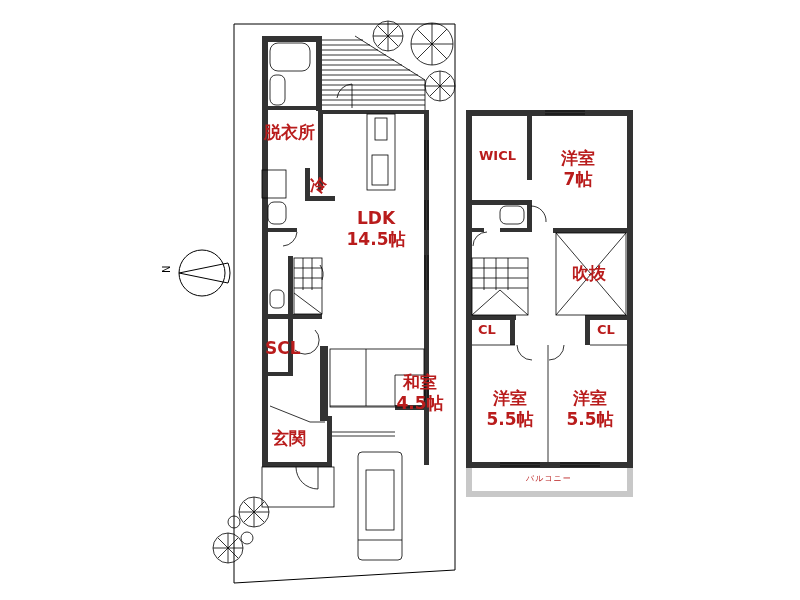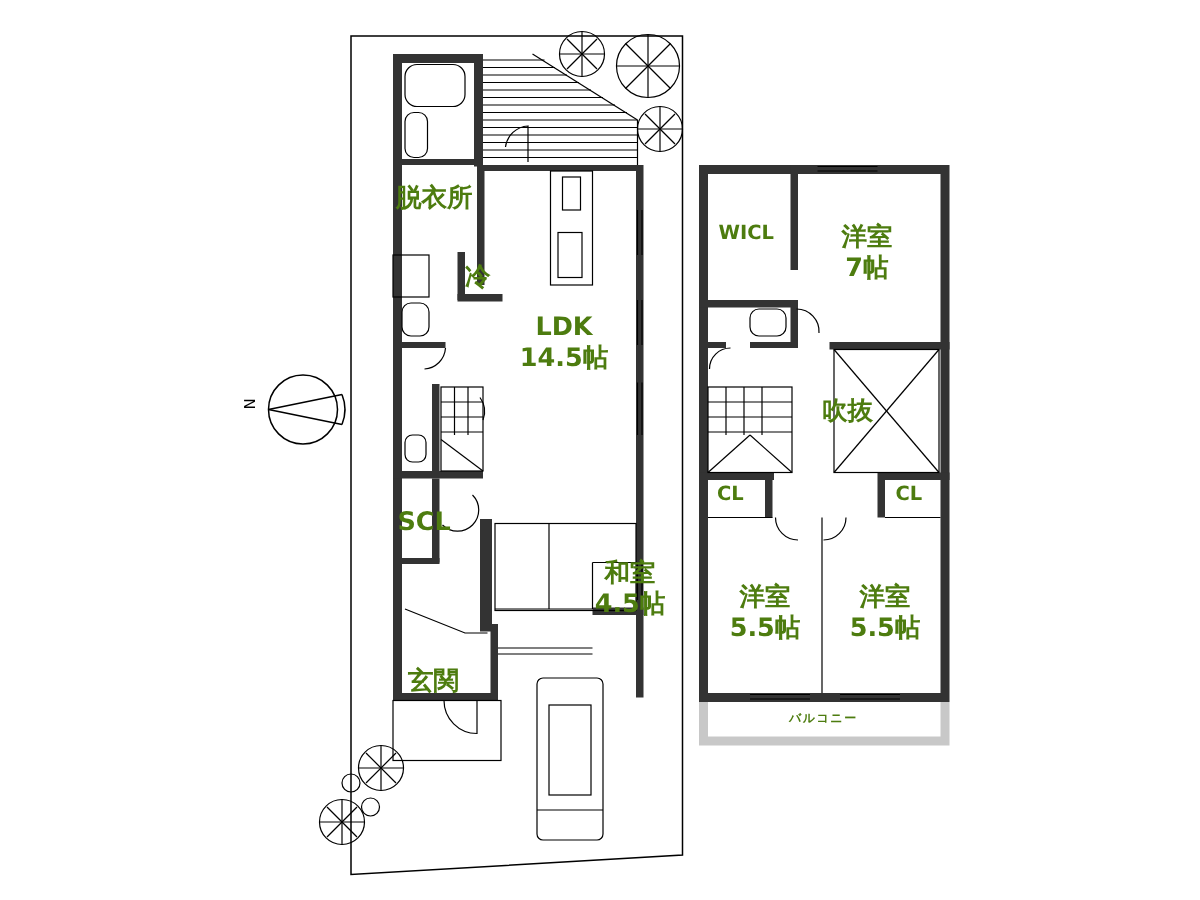--- a/index.html
+++ b/index.html
@@ -1,24 +1,24 @@
 <!DOCTYPE html>
 <html><head>
 <meta charset="utf-8">
 <style>
   html, body { margin:0; padding:0; background:#ffffff; }
   body { width:800px; height:600px; position:relative; overflow:hidden;
          font-family:"DejaVu Sans", sans-serif; }
   #plan { position:absolute; left:0; top:0; width:800px; height:600px; }
   .room-label { position:absolute; font-family:"DejaVu Sans", sans-serif;
-                font-weight:bold; color:#4d7c0f; text-align:center; line-height:1.25;
+                font-weight:bold; color:#b91c1c; text-align:center; line-height:1.25;
                 white-space:nowrap; }
   .lbl-lg { font-size:17px; }
   .lbl-md { font-size:13px; }
-  .lbl-sm { font-size:8px; font-weight:bold; letter-spacing:1px; }
+  .lbl-sm { font-size:8px; font-weight:normal; letter-spacing:1px; }
 </style>
 </head>
 <body>
 
 <svg id="plan" viewBox="0 0 800 600" xmlns="http://www.w3.org/2000/svg">
 
   <polygon points="234,24 455,24 455,570 234,583" fill="none" stroke="#000" stroke-width="1"></polygon>
 
   <g stroke="#000" stroke-width="0.8">
     <line x1="322" y1="40" x2="363" y2="40"></line>
@@ -239,28 +239,28 @@
 <div class="room-label lbl-lg" style="left:310px; top:175px;">冷</div>
 <div style="position:absolute; left:336px; top:208px; width:80px; text-align:center;">
   <div class="room-label lbl-lg" style="position:static;">LDK</div>
   <div class="room-label lbl-lg" style="position:static;">14.5帖</div>
 </div>
 <div class="room-label lbl-lg" style="left:265px; top:338px;">SCL</div>
 <div style="position:absolute; left:352px; top:372px; width:62px; text-align:center;margin-left:37px;">
   <div class="room-label lbl-lg" style="position:static;">和室</div>
   <div class="room-label lbl-lg" style="position:static;">4.5帖</div>
 </div>
-<div class="room-label lbl-lg" style="left:272px; top:444px;">玄関</div>
+<div class="room-label lbl-lg" style="left:272px; top:428px;">玄関</div>
 
 <div class="room-label lbl-md" style="left:479px; top:148px;">WICL</div>
 <div style="position:absolute; left:548px; top:148px; width:60px; text-align:center;">
   <div class="room-label lbl-lg" style="position:static;">洋室</div>
   <div class="room-label lbl-lg" style="position:static;">7帖</div>
 </div>
-<div class="room-label lbl-lg" style="left:548px; top:264px;">吹抜</div>
+<div class="room-label lbl-lg" style="left:572px; top:264px;font-family:Liberation Mono, monospace;">吹抜</div>
 <div class="room-label lbl-md" style="left:478px; top:322px;">CL</div>
 <div class="room-label lbl-md" style="left:597px; top:322px;">CL</div>
 <div style="position:absolute; left:480px; top:388px; width:60px; text-align:center;">
   <div class="room-label lbl-lg" style="position:static;">洋室</div>
   <div class="room-label lbl-lg" style="position:static;">5.5帖</div>
 </div>
 <div style="position:absolute; left:560px; top:388px; width:60px; text-align:center;">
   <div class="room-label lbl-lg" style="position:static;">洋室</div>
   <div class="room-label lbl-lg" style="position:static;">5.5帖</div>
 </div>

